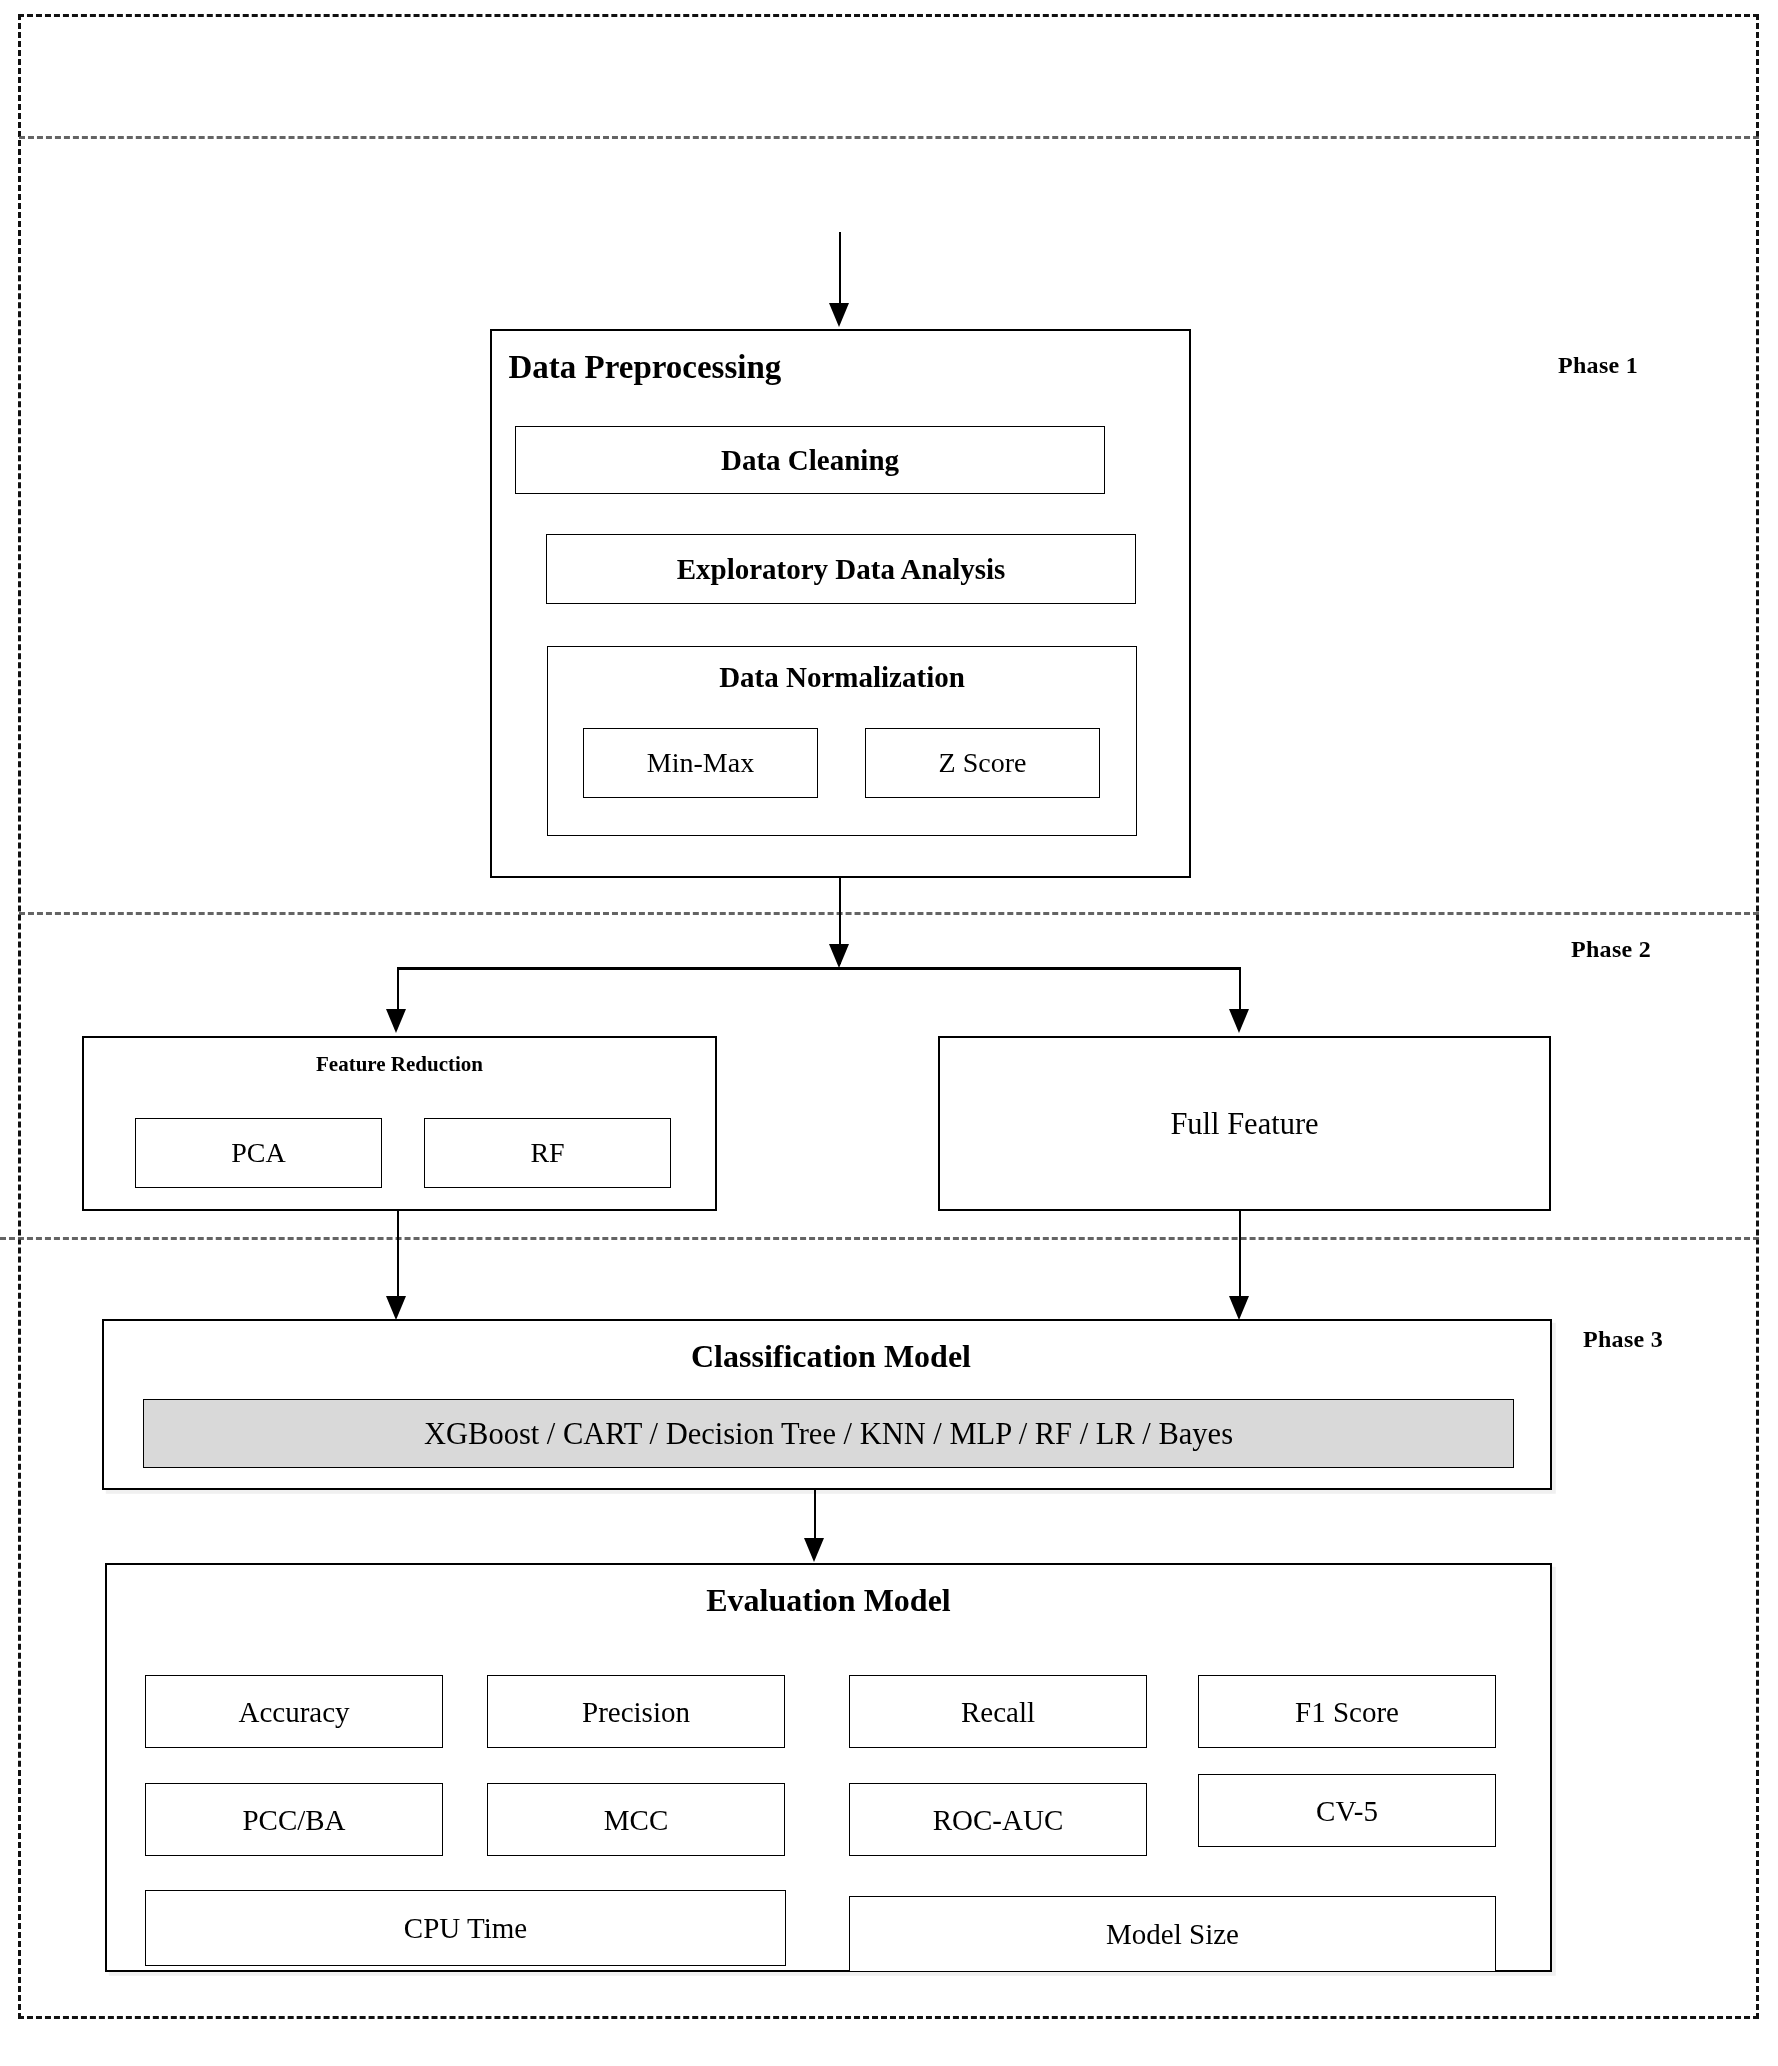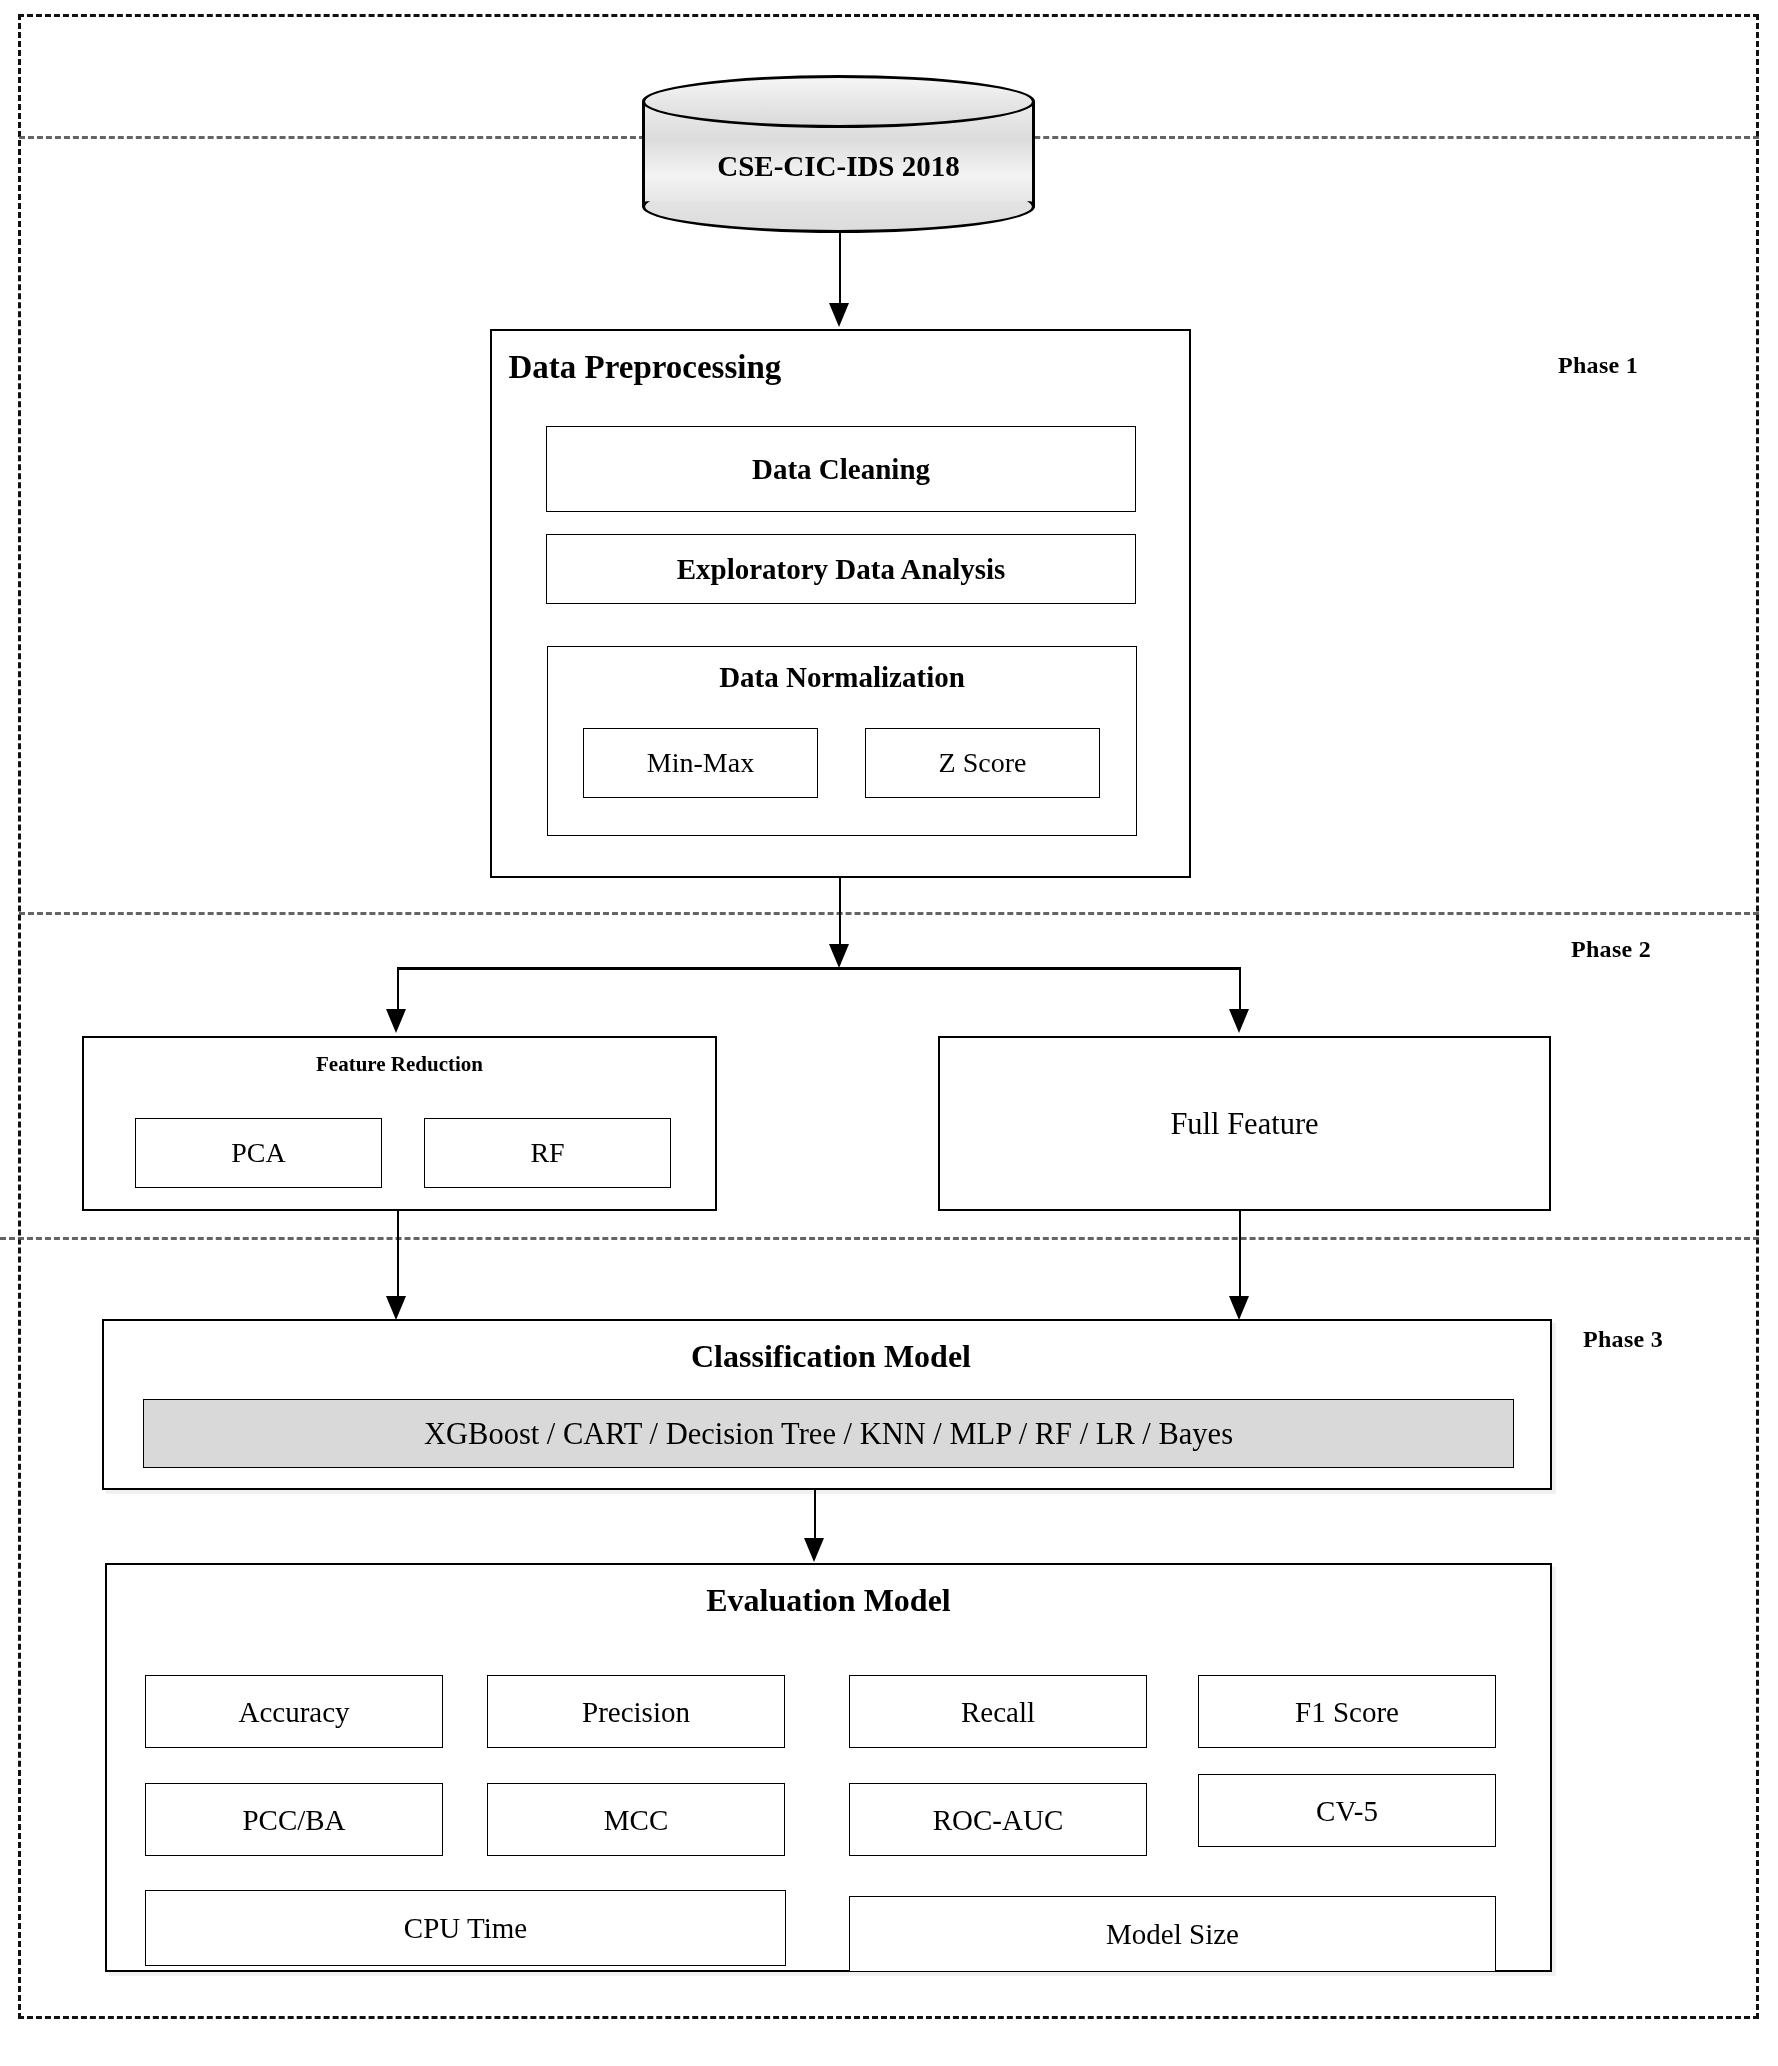--- a/index.html
+++ b/index.html
@@ -163,35 +163,29 @@
   <div class="phase-divider" style="left:19px; top:912px; width:1740px;"></div>
 
   <div class="phase-divider" style="left:0px; top:1237px; width:1759px;"></div>
 
   <div class="phase-label" style="left:1558px; top:352px;">Phase 1</div>
 
   <div class="phase-label" style="left:1571px; top:936px;">Phase 2</div>
 
   <div class="phase-label" style="left:1583px; top:1326px;">Phase 3</div>
 
-  <div class="cylinder">
-    <div class="cyl-body"></div>
-    <div class="cyl-bottom"></div>
-    <div class="cyl-top"></div>
-    <div class="cyl-text">CSE-CIC-IDS  2018</div>
-  </div>
 
   <div class="vline" style="left:839px; top:232px; height:90px;"></div>
   <div class="arrowhead" style="left:829px; top:303px;"></div>
 
   <div class="box" style="left:490px; top:329px; width:701px; height:549px;">
     <div class="box-title left" style="top:18px; font-size:33px;">Data Preprocessing</div>
   </div>
 
-  <div class="box thin" style="left:546px; top:426px; width:590px; height:86px;">
+  <div class="box thin" style="left:515px; top:426px; width:590px; height:68px;">
     <div class="box-center-text" style="font-size:29px; font-weight:bold;">Data Cleaning</div>
   </div>
 
   <div class="box thin" style="left:546px; top:534px; width:590px; height:70px;">
     <div class="box-center-text" style="font-size:29px; font-weight:bold;">Exploratory Data Analysis</div>
   </div>
 
   <div class="box thin" style="left:547px; top:646px; width:590px; height:190px;">
     <div class="box-title" style="top:14px; font-size:29px;">Data Normalization</div>
   </div>

